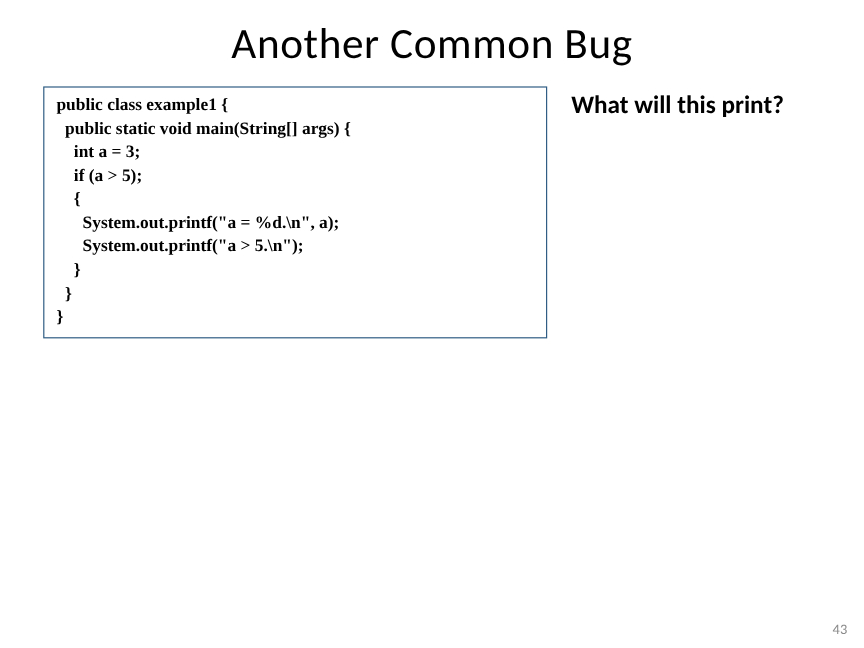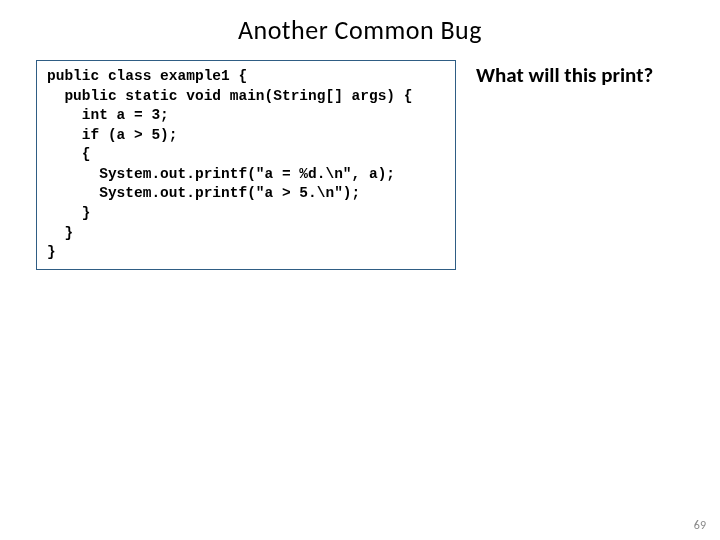--- a/index.html
+++ b/index.html
@@ -15,37 +15,37 @@
   }
   .slide {
     width: 720px;
     height: 540px;
     position: relative;
     padding: 0;
   }
   .title {
     width: 100%;
     text-align: center;
-    font-size: 26px;
+    font-size: 36px;
     font-weight: 400;
     color: #000;
     padding-top: 14px;
     letter-spacing: 0.5px;
   }
   .content-row {
     display: flex;
     flex-direction: row;
     align-items: flex-start;
     margin-top: 14px;
   }
   .code-box {
     margin-left: 36px;
     border: 1px solid #2f5d84;
     padding: 6px 10px 6px 10px;
-    font-family: Liberation Mono, monospace;
+    font-family: Liberation Serif, serif;
     font-size: 14.5px;
     line-height: 1.35;
     font-weight: bold;
     white-space: pre;
     color: #000;
     background: #fff;
     min-width: 420px;
   }
   .question {
     font-size: 21px;
@@ -79,15 +79,15 @@
 <span>      System.out.printf("a = %d.\n", a);</span>
 <span>      System.out.printf("a &gt; 5.\n");</span>
 <span>    }</span>
 <span>  }</span>
 <span>}</span></div>
 
     <div class="question">What will this print?</div>
 
   </div>
 
-  <div class="page-num">69</div>
+  <div class="page-num">43</div>
 
 </div>
 
 </body></html>

